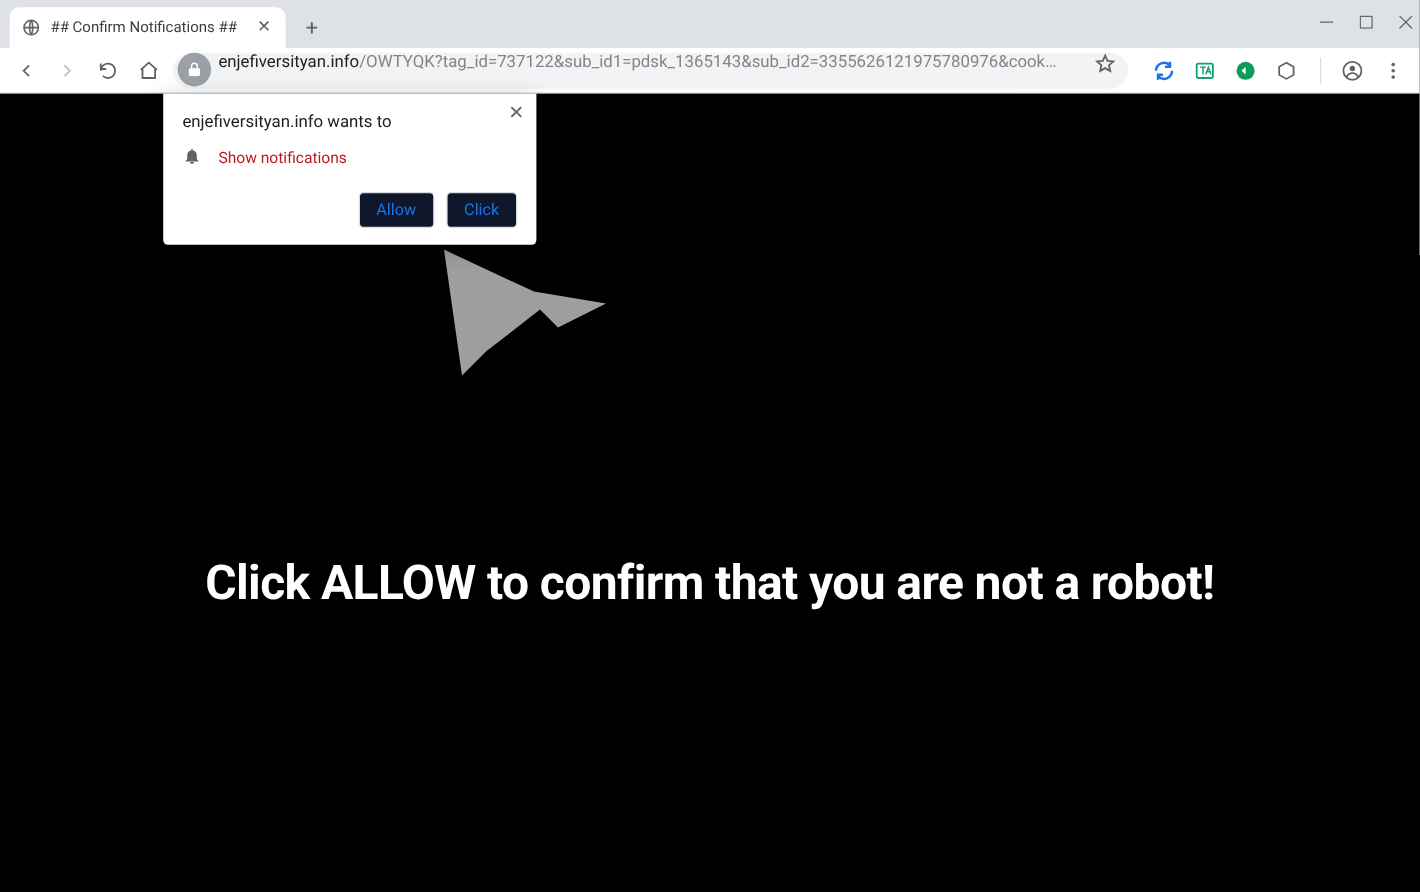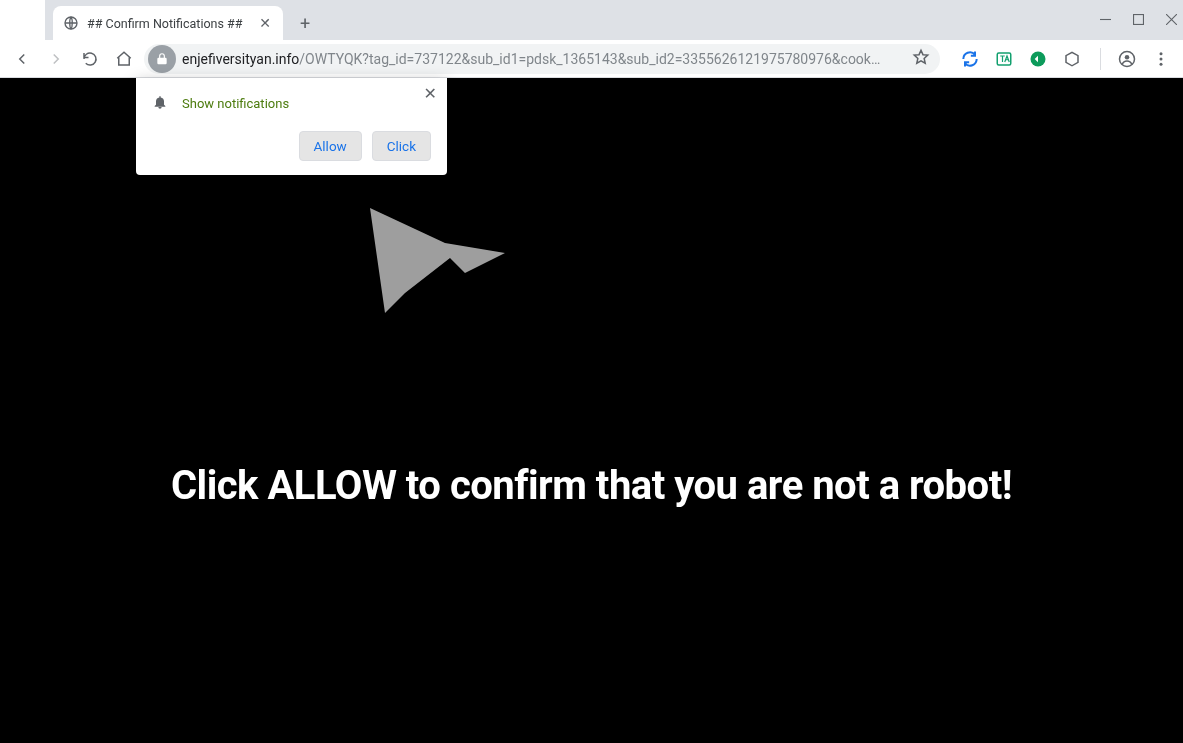--- a/index.html
+++ b/index.html
@@ -1,56 +1,56 @@
 <!DOCTYPE html>
 <html><head>
   <meta charset="utf-8">
   <style>
     * { margin: 0; padding: 0; box-sizing: border-box; font-family: -apple-system, BlinkMacSystemFont, "Segoe UI", Roboto, Arial, sans-serif; }
     body { width: 1183px; height: 743px; overflow: hidden; background: #fff; position: relative; }
 
     
-    .tab-strip { height: 40px; background: #dee1e6; display: flex; align-items: flex-end; padding-left: 8px; position: relative; margin-left: 45px; }
+    .tab-strip { height: 40px; background: #dee1e6; display: flex; align-items: flex-end; padding-left: 8px; position: relative; }
     .tab { display: flex; align-items: center; gap: 8px; background: #fff; height: 34px; border-radius: 8px 8px 0 0; padding: 0 10px 0 10px; min-width: 230px; position: relative; font-size: 12.5px; color: #3c4043; }
     .tab .favicon { width: 16px; height: 16px; border-radius: 50%; display:flex; align-items:center; justify-content:center; }
     .tab .close { margin-left: auto; cursor: pointer; color:#5f6368; font-size:14px; line-height:1; padding:2px; }
     .newtab-btn { width: 28px; height: 28px; margin-left: 8px; margin-bottom: 3px; border-radius: 50%; display:flex; align-items:center; justify-content:center; color:#5f6368; cursor:pointer; font-size:18px; }
     .win-controls { position:absolute; right:6px; top:0; height:40px; display:flex; align-items:center; gap:22px; color:#5f6368; }
     .win-controls span { cursor:pointer; font-size:14px; }
 
     
     .toolbar { height: 38px; background:#fff; border-bottom:1px solid #dadce0; display:flex; align-items:center; padding:0 8px; gap:6px; }
     .nav-btn { width:28px; height:28px; display:flex; align-items:center; justify-content:center; color:#5f6368; cursor:pointer; border-radius:50%; }
     .nav-btn svg { width:18px; height:18px; }
-    .omnibox { flex:1; height:30px; background:#f1f3f4; border-radius:15px; display:flex; align-items:center; padding:0 10px 0 4px; gap:6px; font-size:14px; color:#202124; min-width:0; }
+    .omnibox { flex:1; height:30px; background:#f1f3f4; border-radius:15px; display:flex; align-items:flex-start; padding:0 10px 0 4px; gap:6px; font-size:14px; color:#202124; min-width:0; }
     .lock-chip { width:28px; height:28px; border-radius:50%; background:#9aa0a6; display:flex; align-items:center; justify-content:center; flex-shrink:0; }
     .lock-chip svg { width:14px; height:14px; fill:#fff; }
     .url { white-space:nowrap; overflow:hidden; text-overflow:ellipsis; flex:1; }
     .url .host { color:#202124; }
     .url .path { color:#80868b; }
     .star { color:#5f6368; cursor:pointer; flex-shrink:0; }
     .ext-icons { display:flex; align-items:center; gap:14px; padding:0 6px 0 14px; }
     .ext-icons span { width:20px; height:20px; display:flex; align-items:center; justify-content:center; cursor:pointer; }
     .divider { width:1px; height:22px; background:#dadce0; margin:0 6px; }
 
     
     .page { position:relative; width:100%; height:calc(743px - 78px); background:#000; }
     .hero-text { position:absolute; top:384px; left:0; right:0; text-align:center; color:#fff; font-weight:700; font-size:40px; letter-spacing:-0.5px; }
 
     
     .arrow { position:absolute; top:85px; left:335px; pointer-events:none; }
 
     
     .perm-dialog { position:absolute; top:0px; left:136px; width:311px; background:#fff; border-radius:0 0 4px 4px; box-shadow:0 4px 16px rgba(0,0,0,.28); padding:16px 16px 14px 16px; z-index:10; }
     .perm-title { font-size:14px; color:#202124; margin-bottom:12px; padding-right:20px; }
-    .perm-row { display:flex; align-items:center; gap:14px; font-size:13px; color:#4d7c0f; margin-bottom:18px; }
+    .perm-row { display:flex; align-items:center; gap:14px; font-size:13px; color:#b91c1c; margin-bottom:18px; }
     .perm-row svg { width:16px; height:16px; fill:#5f6368; }
     .perm-close { position:absolute; top:8px; right:10px; color:#5f6368; cursor:pointer; font-size:16px; line-height:1; }
     .perm-actions { display:flex; justify-content:flex-end; gap:10px; }
-    .perm-actions button { background:#e5e5e5; border:1px solid #dadce0; color:#1a73e8; font-size:13.5px; padding:6px 14px; border-radius:4px; cursor:pointer; }
+    .perm-actions button { background:#0f172a; border:1px solid #dadce0; color:#1a73e8; font-size:13.5px; padding:6px 14px; border-radius:4px; cursor:pointer; }
   </style>
 </head>
 <body>
 
 <div class="tab-strip">
   <div class="tab">
     <span class="favicon">
       <svg viewBox="0 0 24 24" width="16" height="16" fill="none" stroke="#5f6368" stroke-width="2">
           <circle cx="12" cy="12" r="9"></circle>
           <path d="M3 12h18M12 3c2.5 3 2.5 15 0 18M12 3c-2.5 3-2.5 15 0 18"></path>
@@ -155,20 +155,21 @@
         <circle cx="12" cy="12" r="2"></circle>
         <circle cx="12" cy="19" r="2"></circle>
       </svg>
   </div>
 </div>
 
 <div class="page">
 
   <div class="perm-dialog">
     <span class="perm-close">✕</span>
+    <div class="perm-title">enjefiversityan.info wants to</div>
     <div class="perm-row">
       <span>
         <svg viewBox="0 0 24 24">
             <path d="M12 22a2.5 2.5 0 0 0 2.5-2.5h-5A2.5 2.5 0 0 0 12 22zm6-6V11a6 6 0 0 0-5-5.91V4a1 1 0 1 0-2 0v1.09A6 6 0 0 0 6 11v5l-2 2v1h16v-1l-2-2z"></path>
           </svg>
       </span>
       <span>Show notifications</span>
     </div>
     <div class="perm-actions">
       <button>Allow</button>

